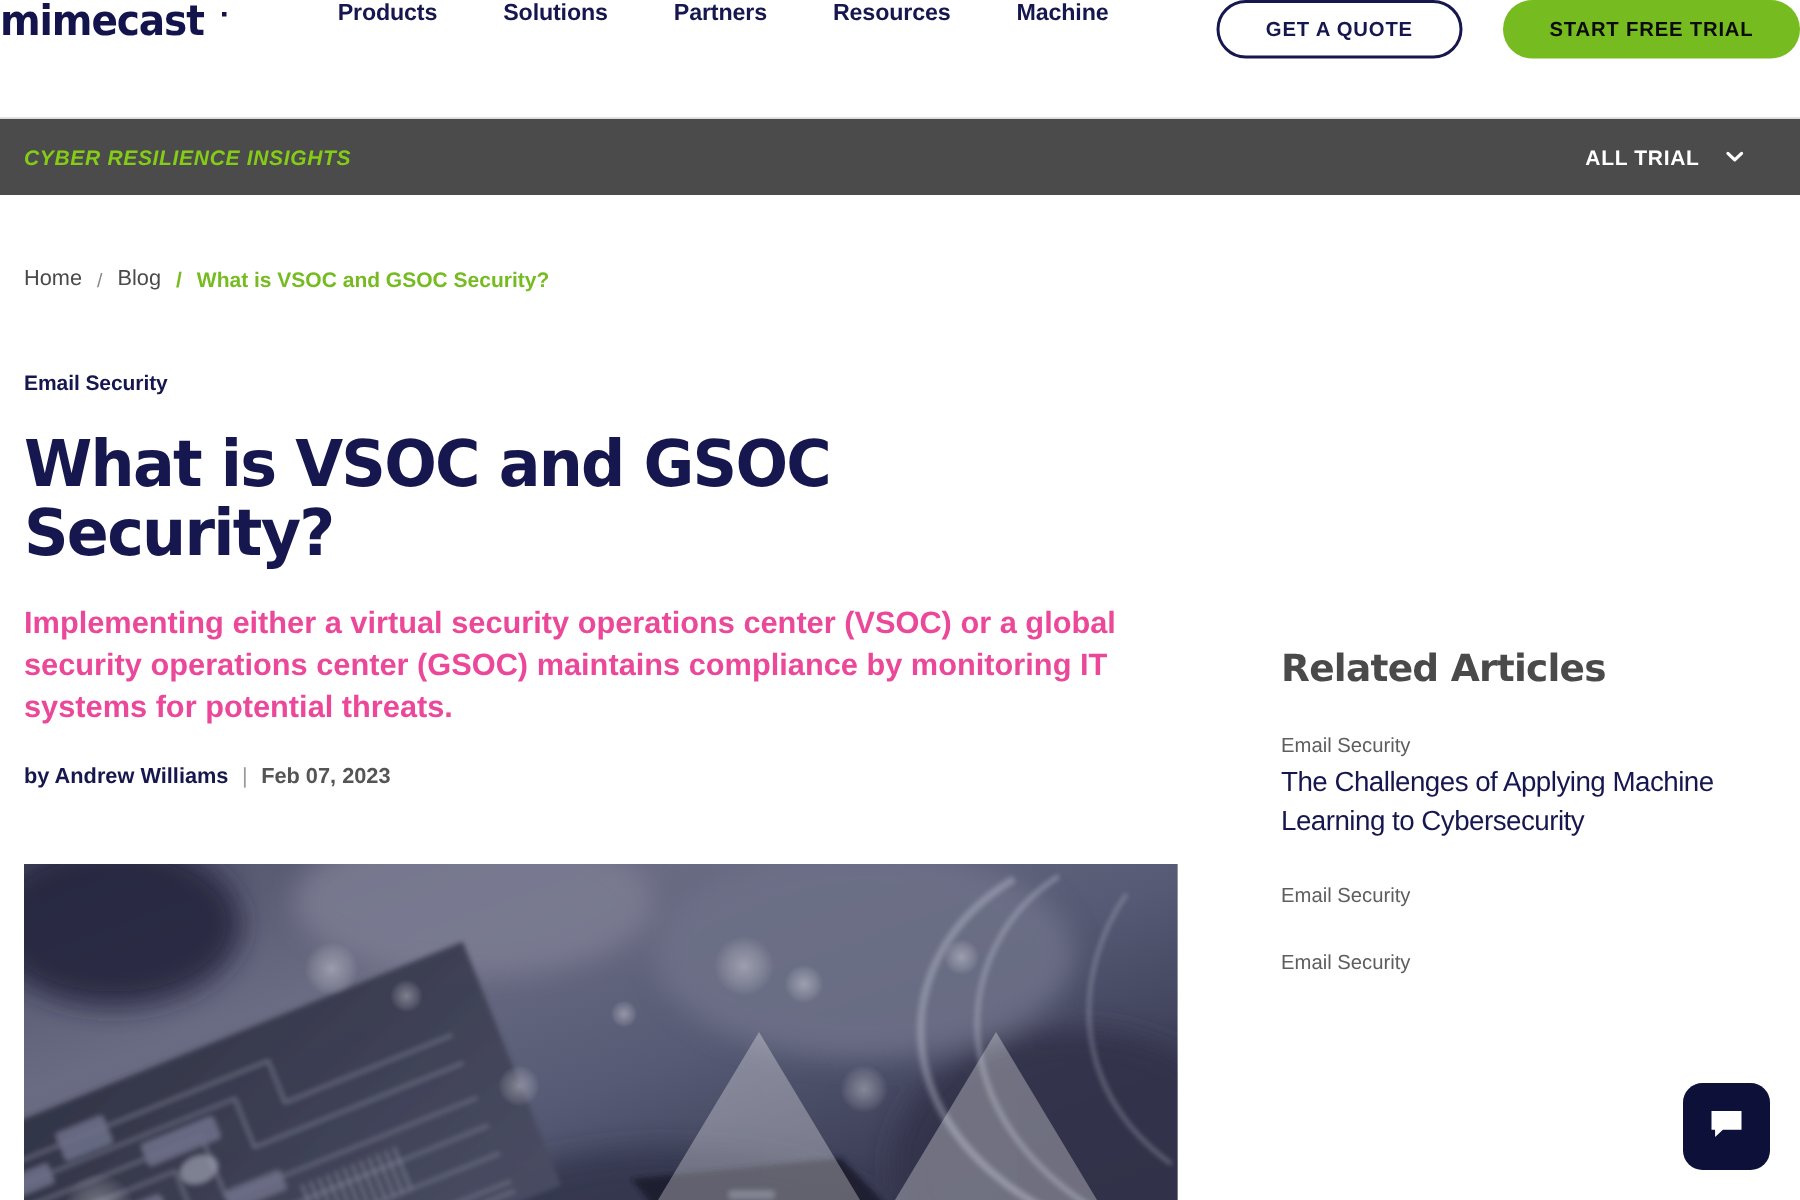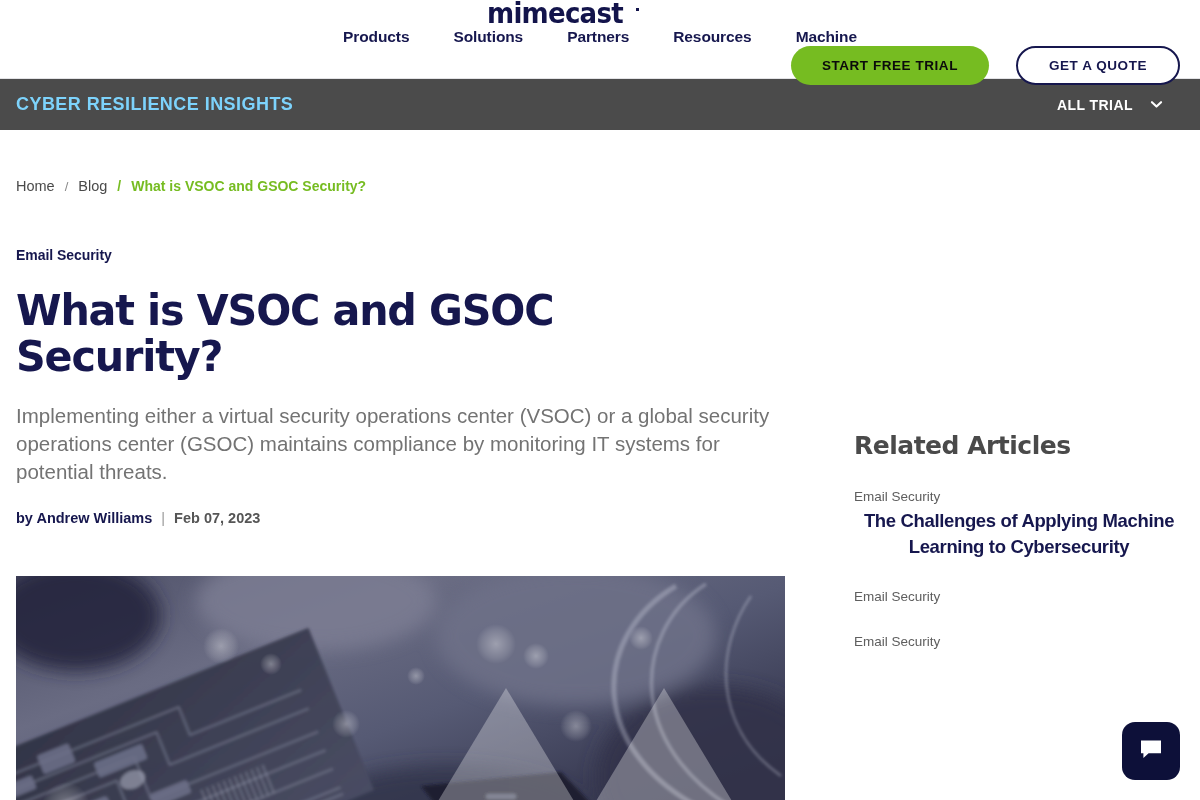--- a/index.html
+++ b/index.html
@@ -13,24 +13,23 @@
     -webkit-font-smoothing: antialiased;
   }
 
   
   .site-header {
     height: 79px;
     width: 100%;
     background: #ffffff;
     border-bottom: 1px solid #e3e3e6;
     display: flex;
-    align-items: center;
-    padding: 0 20px;
+    align-items: flex-start;
+    padding: 0 0;
     position: relative;
-    flex-direction: column;
   }
   .brand {
     display: flex;
     align-items: flex-end;
     margin-right: 74px;
     user-select: none;
   }
   .brand-word {
     font-family: "DejaVu Sans", sans-serif;
     font-weight: 700;
@@ -99,24 +98,25 @@
   
   .topic-bar {
     height: 51px;
     background: #4b4b4b;
     display: flex;
     align-items: center;
     padding: 0 16px;
     color: #ffffff;
   }
   .topic-bar-title {
-    font-size: 18px;
+    font-size: 14px;
     font-weight: 700;
     letter-spacing: 0.45px;
-    color: #7dd3fc;
+    color: #84cc16;
+    font-style: italic;
   }
   .topic-bar-right {
     margin-left: auto;
     display: flex;
     align-items: center;
     gap: 17px;
     cursor: pointer;
     padding-right: 21px;
   }
   .topic-bar-right .label {
@@ -191,23 +191,23 @@
     font-weight: 700;
     color: #16174e;
     letter-spacing: -1.2px;
     transform: scaleX(0.96);
     transform-origin: left center;
   }
   .article-deck {
     margin: 22px 0 0 0;
     font-size: 20.5px;
     line-height: 1.37;
-    color: #737373;
+    color: #ec4899;
     max-width: 775px;
-    font-weight: 400;
+    font-weight: 700;
   }
   .byline {
     margin-top: 24px;
     font-size: 14.5px;
     display: flex;
     align-items: center;
     gap: 9px;
   }
   .byline-author {
     color: #16174e;
@@ -247,24 +247,23 @@
     cursor: pointer;
   }
   .related-cat {
     font-size: 13.5px;
     color: #5e5e5e;
     margin-bottom: 4px;
   }
   .related-headline {
     font-size: 18.5px;
     line-height: 1.38;
-    font-weight: 700;
+    font-weight: 400;
     color: #16174e;
     letter-spacing: -0.35px;
-    text-align: center;
   }
 
   
   .chat-widget {
     position: absolute;
     right: 20px;
     bottom: 20px;
     width: 58px;
     height: 58px;
     border-radius: 13px;
@@ -287,22 +286,22 @@
 
   <nav class="main-nav">
     <a class="nav-link">Products</a>
     <a class="nav-link">Solutions</a>
     <a class="nav-link">Partners</a>
     <a class="nav-link">Resources</a>
     <a class="nav-link">Machine</a>
   </nav>
 
   <div class="header-actions">
+    <button class="btn btn-quote">GET A QUOTE</button>
     <button class="btn btn-trial">START FREE TRIAL</button>
-    <button class="btn btn-quote">GET A QUOTE</button>
   </div>
 </header>
 
 <div class="topic-bar">
   <span class="topic-bar-title">CYBER RESILIENCE INSIGHTS</span>
   <div class="topic-bar-right">
     <span class="label">ALL TRIAL</span>
     <span>
       <svg class="chevron-down" viewBox="0 0 16 16" aria-hidden="true">
         <path d="M2.4 5.2 L8 10.6 L13.6 5.2" fill="none" stroke="#ffffff" stroke-width="2.6" stroke-linecap="round" stroke-linejoin="round"></path>

